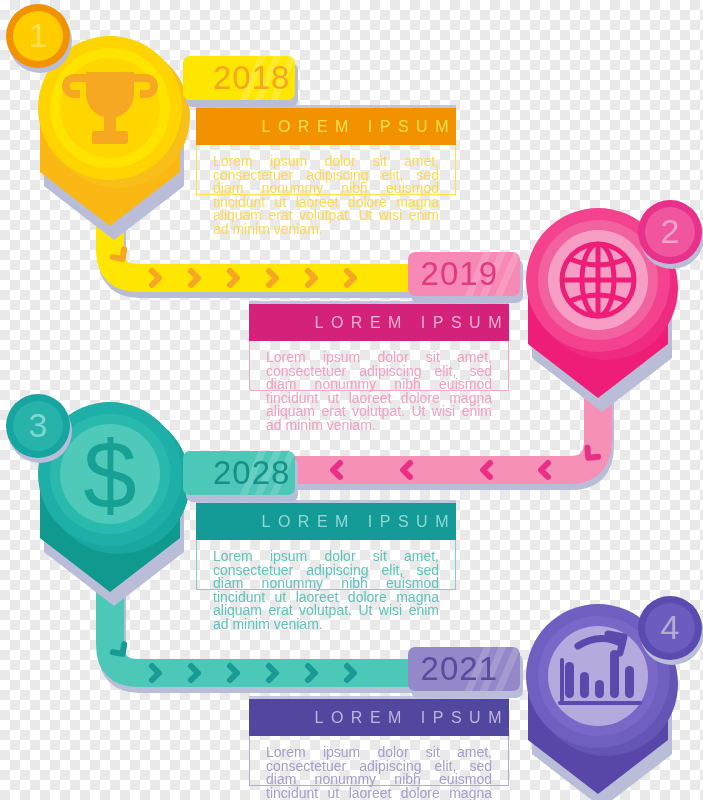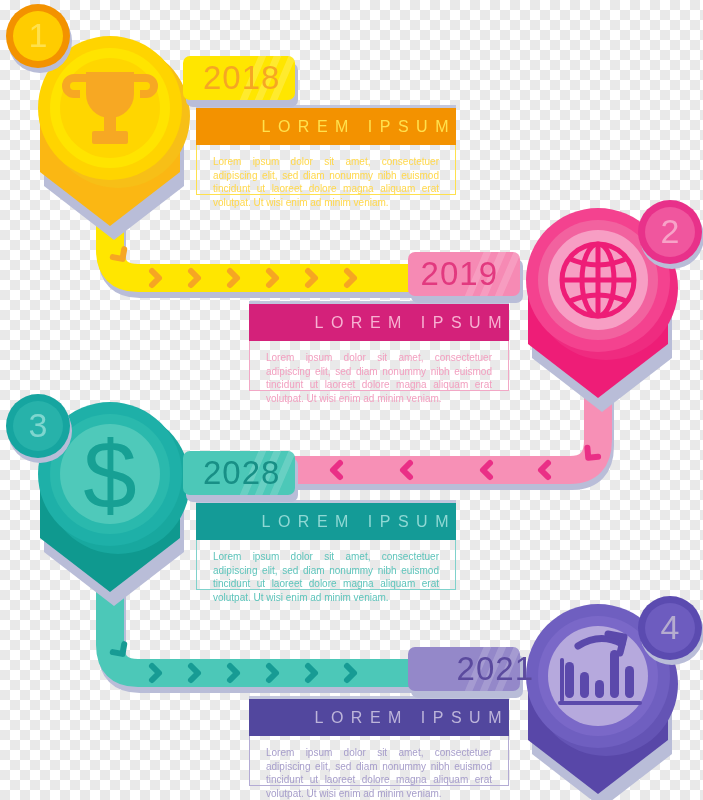--- a/index.html
+++ b/index.html
@@ -16,40 +16,40 @@
   }
   #stage{position:absolute;left:0;top:0;width:703px;height:800px;}
   .layer{position:absolute;left:0;top:0;width:703px;height:800px;}
   svg.layer{pointer-events:none;}
 
   
   .year-tab{
     position:absolute;height:44px;line-height:44px;
     border-radius:7px;
     font-size:33px;font-weight:400;letter-spacing:1px;
-    text-align:left;padding-left:20px;box-sizing:border-box;
+    text-align:left;padding-left:30px;box-sizing:border-box;
     font-family:"Liberation Sans", sans-serif;
   }
   .year-tab.right-align{text-align:right;padding-left:4px;padding-right:22px;}
 
   
   .bar{
     position:absolute;height:37px;line-height:37px;
     font-size:16px;letter-spacing:7.5px;
     text-align:right;box-sizing:border-box;
     font-family:"Liberation Sans", sans-serif;
     text-indent:7.5px;
   }
   
   .body-box{
     position:absolute;box-sizing:border-box;
     border-width:1px;border-style:solid;
     border-top:none;
     padding:10px 16px 8px 16px;
-    font-size:10px;line-height:13.6px;
+    font-size:14px;line-height:13.6px;
     text-align:justify;
     font-family:"Liberation Sans", sans-serif;
   }
   
   .badge-num{
     position:absolute;
     font-size:34px;line-height:1;
     text-align:center;
     font-family:"Liberation Sans", sans-serif;
     pointer-events:none;
@@ -260,19 +260,19 @@
   <div class="badge-num" style="left:14px;top:408px;width:48px;color:#7fd6cf;">3</div>
 
   <div class="year-tab" style="left:183px;top:451px;width:112px;color:#188f86;">2028</div>
 
   <div class="bar" style="left:196px;top:503px;width:260px;background:#149b97;color:#8fd8d4;">LOREM IPSUM</div>
 
   <div class="body-box" style="left:196px;top:540px;width:260px;height:50px;border-color:#7fd2cc;color:#5ec4bb;">Lorem ipsum dolor sit amet, consectetuer adipiscing elit, sed diam nonummy nibh euismod tincidunt ut laoreet dolore magna aliquam erat volutpat. Ut wisi enim ad minim veniam.</div>
 
   <div class="badge-num" style="left:646px;top:610px;width:48px;color:#b5accf;">4</div>
 
-  <div class="year-tab right-align" style="left:408px;top:647px;width:112px;color:#5b4a9e;margin-left:36px;">2021</div>
+  <div class="year-tab right-align" style="left:408px;top:647px;width:112px;color:#5b4a9e;">2021</div>
 
   <div class="bar" style="left:249px;top:699px;width:260px;background:#52479e;color:#bdb5da;">LOREM IPSUM</div>
 
   <div class="body-box" style="left:249px;top:736px;width:260px;height:50px;border-color:#b3abd4;color:#a79ecb;">Lorem ipsum dolor sit amet, consectetuer adipiscing elit, sed diam nonummy nibh euismod tincidunt ut laoreet dolore magna aliquam erat volutpat. Ut wisi enim ad minim veniam.</div>
 
 </div>
 
 </body></html>

